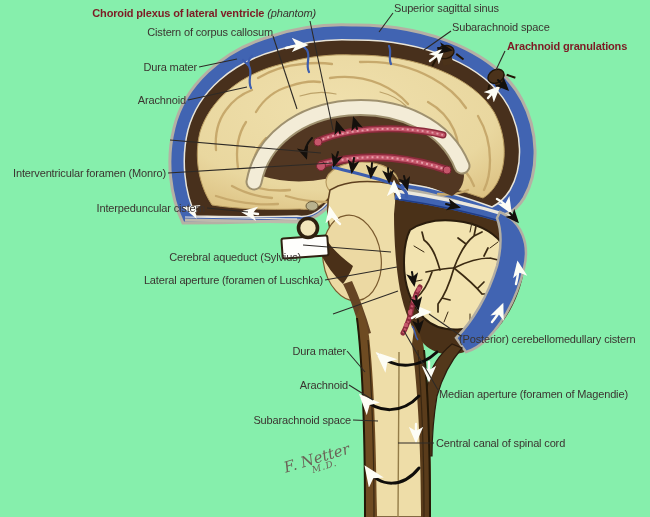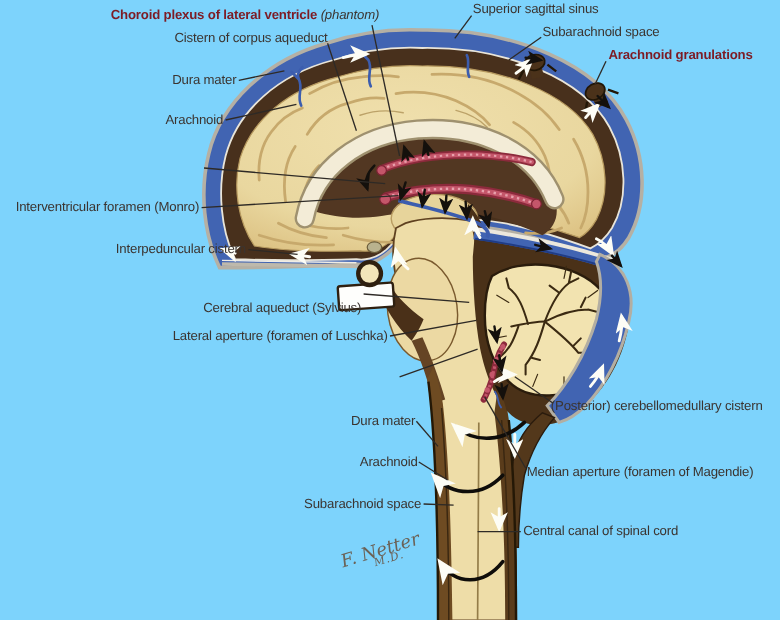--- a/index.html
+++ b/index.html
@@ -1,16 +1,16 @@
 <!DOCTYPE html>
 <html><head>
 <meta charset="utf-8">
 <style>
   html,body{margin:0;padding:0;background:#fff;}
-  #canvas{position:relative;width:650px;height:517px;background:#7dd3fc;overflow:hidden;
+  #canvas{position:relative;width:650px;height:517px;background:#86efac;overflow:hidden;
           font-family:"Liberation Sans",sans-serif;}
   #art{position:absolute;left:0;top:0;}
   #labels{position:absolute;left:0;top:0;width:650px;height:517px;pointer-events:none;}
   .lbl{position:absolute;font-size:11px;line-height:1.15;letter-spacing:-0.15px;
        color:#3b3430;white-space:nowrap;}
   .lbl.red > .main{color:#7d1b24;font-weight:bold;}
   .lbl .suf{font-style:italic;color:#3b3430;font-weight:normal;}
   #sig{position:absolute;left:284px;top:451px;transform:rotate(-17deg);
        font-family:"DejaVu Serif",serif;font-style:italic;color:#6b6257;
        font-size:15px;line-height:1;}
@@ -262,21 +262,21 @@
     <line x1="353" y1="420" x2="378" y2="421"></line>
     <line x1="461" y1="336" x2="429" y2="314"></line>
     <line x1="438" y1="390" x2="404" y2="331"></line>
     <line x1="434" y1="443" x2="398" y2="443"></line>
   </g>
 </svg>
 
 <div id="labels">
       <div class="lbl red" style="right: 334px; top: 7px;"><span class="main">Choroid plexus of lateral ventricle</span><span class="suf"> (phantom)</span></div>
       <div class="lbl" style="left: 394px; top: 2px;"><span class="main">Superior sagittal sinus</span></div>
-      <div class="lbl" style="right: 377px; top: 26px;"><span class="main">Cistern of corpus aqueduct</span></div>
+      <div class="lbl" style="right: 377px; top: 26px;"><span class="main">Cistern of corpus callosum</span></div>
       <div class="lbl" style="left: 452px; top: 21px;"><span class="main">Subarachnoid space</span></div>
       <div class="lbl red" style="left: 507px; top: 40px;"><span class="main">Arachnoid granulations</span></div>
       <div class="lbl" style="right: 453px; top: 61px;"><span class="main">Dura mater</span></div>
       <div class="lbl" style="right: 464px; top: 94px;"><span class="main">Arachnoid</span></div>
       <div class="lbl" style="right: 484px; top: 167px;"><span class="main">Interventricular foramen (Monro)</span></div>
       <div class="lbl" style="right: 445px; top: 202px;"><span class="main">Interpeduncular cistern</span></div>
       <div class="lbl" style="right: 349px; top: 239px; margin-top: 12px;"><span class="main">Cerebral aqueduct (Sylvius)</span></div>
       <div class="lbl" style="right: 327px; top: 274px;"><span class="main">Lateral aperture (foramen of Luschka)</span></div>
       <div class="lbl" style="right: 304px; top: 345px;"><span class="main">Dura mater</span></div>
       <div class="lbl" style="right: 302px; top: 379px;"><span class="main">Arachnoid</span></div>

